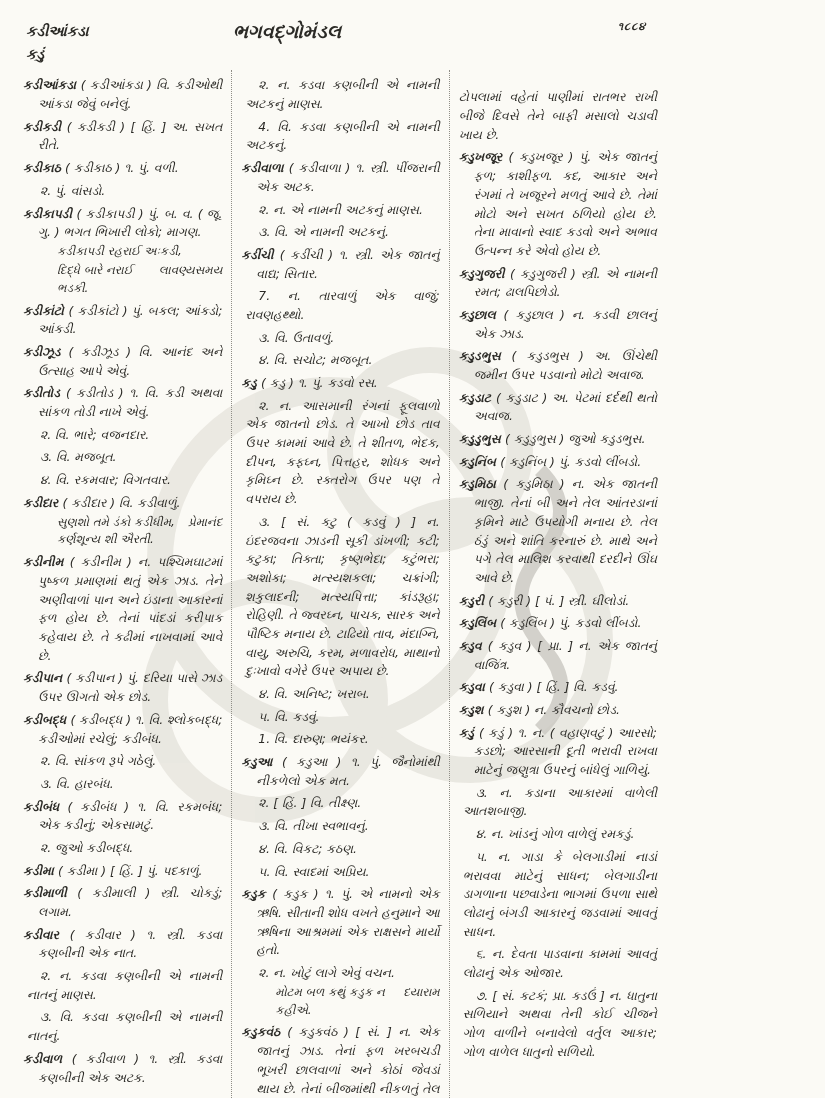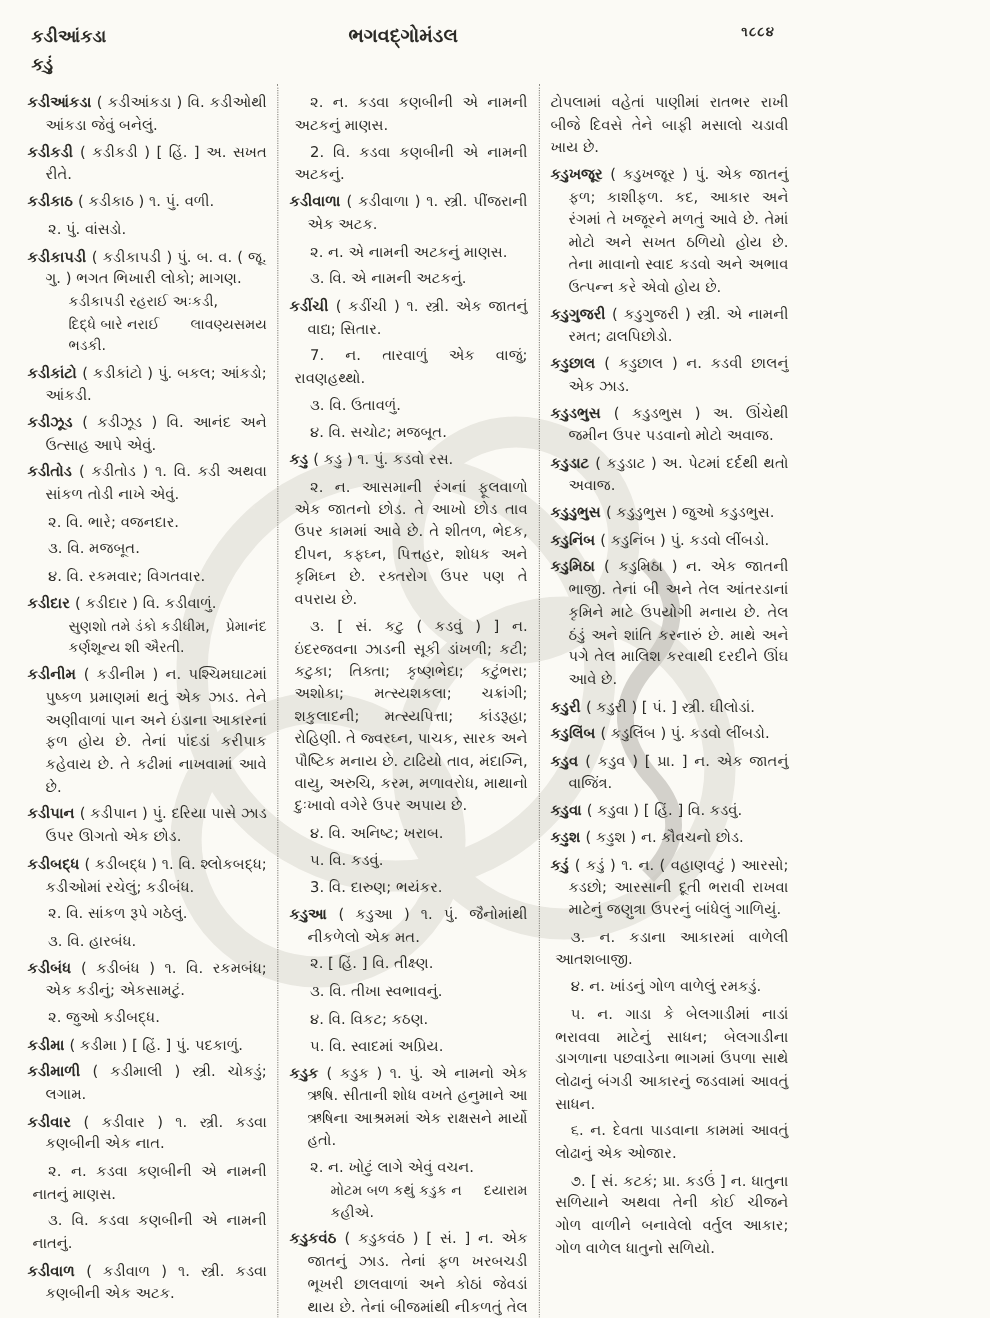--- a/index.html
+++ b/index.html
@@ -4,57 +4,57 @@
 <style>
   html,body{margin:0;padding:0;}
   body{
     width:825px;height:1098px;
     background:#fbfaf5;
     color:#2b2a26;
     font-family:"DejaVu Sans",sans-serif;
     position:relative;
     overflow:hidden;
   }
-  .page{position:relative;width:680px;height:1098px;z-index:1;}
+  .page{position:relative;width:680px;height:1098px;z-index:1;font-style:italic;}
   
   .watermark{
     position:absolute;left:0;top:0;width:825px;height:1098px;
     z-index:0;pointer-events:none;
   }
   .header{
     display:grid;
     grid-template-columns:1fr 1fr 1fr;
     align-items:start;
     padding:20px 34px 2px 26px;
     font-weight:bold;
     font-size:14.5px;
     position:relative;z-index:2;
   }
   .header .left{ text-align:left; line-height:1.6;}
-  .header .center{ text-align:center; font-size:16px;}
+  .header .center{ font-size:19px;}
   .header .right{ text-align:right; font-size:11px; letter-spacing:1px;}
   .columns{
     display:grid;
     grid-template-columns:1fr 1fr 1fr;
     padding:2px 14px 0 14px;
     position:relative;z-index:2;
   }
   .col{
     padding:2px 9px 8px 9px;
     font-size:12.3px;
     line-height:1.52;
     text-align:justify;
     height:1024px;
     overflow:hidden;
   }
   .col + .col{ border-left:1px dotted #908e87; }
   .block{ margin:0 0 1px 0; }
   .entry{ padding-left:15px; text-indent:-15px; margin-top:4px; }
   .sense{ padding-left:4px; text-indent:13px; margin-top:4px; }
-  .cont{ padding-left:0; text-indent:0; margin-top:4px; }
+  .cont{ padding-left:0; text-indent:0; margin-top:16px; }
   .verse{ padding-left:34px; text-indent:0; font-size:11.8px; margin-top:1px; text-align:left; }
   .headword{ font-weight:bold; }
   .attribution{ float:right; padding-left:8px; }
 </style>
 </head>
 <body>
 
 <svg class="watermark" viewBox="0 0 825 1098" xmlns="http://www.w3.org/2000/svg" aria-hidden="true">
   <g fill="none" stroke="#e7e5de" stroke-width="26" opacity="0.85">
     <circle cx="330" cy="560" r="170"></circle>
@@ -104,34 +104,34 @@
         <div class="block sense"><span>૨. જુઓ કડીબદ્ધ.</span></div>
         <div class="block entry"><b class="headword">કડીમા </b><span>( કડીમા ) [ હિં. ] પું. પદકાળું.</span></div>
         <div class="block entry"><b class="headword">કડીમાળી </b><span>( કડીમાલી ) સ્ત્રી. ચોકડું; લગામ.</span></div>
         <div class="block entry"><b class="headword">કડીવાર </b><span>( કડીવાર ) ૧. સ્ત્રી. કડવા કણબીની એક નાત.</span></div>
         <div class="block sense"><span>૨. ન. કડવા કણબીની એ નામની નાતનું માણસ.</span></div>
         <div class="block sense"><span>૩. વિ. કડવા કણબીની એ નામની નાતનું.</span></div>
         <div class="block entry"><b class="headword">કડીવાળ </b><span>( કડીવાળ ) ૧. સ્ત્રી. કડવા કણબીની એક અટક.</span></div>
       </div>
     <div class="col">
         <div class="block sense"><span>૨. ન. કડવા કણબીની એ નામની અટકનું માણસ.</span></div>
-        <div class="block sense"><span>2. વિ. કડવા કણબીની એ નામની અટકનું.</span></div>
+        <div class="block sense"><span>4. વિ. કડવા કણબીની એ નામની અટકનું.</span></div>
         <div class="block entry"><b class="headword">કડીવાળા </b><span>( કડીવાળા ) ૧. સ્ત્રી. પીંજરાની એક અટક.</span></div>
         <div class="block sense"><span>૨. ન. એ નામની અટકનું માણસ.</span></div>
         <div class="block sense"><span>૩. વિ. એ નામની અટકનું.</span></div>
         <div class="block entry"><b class="headword">કડીંચી </b><span>( કડીંચી ) ૧. સ્ત્રી. એક જાતનું વાદ્ય; સિતાર.</span></div>
         <div class="block sense"><span>7. ન. તારવાળું એક વાજું; રાવણહથ્થો.</span></div>
         <div class="block sense"><span>૩. વિ. ઉતાવળું.</span></div>
         <div class="block sense"><span>૪. વિ. સચોટ; મજબૂત.</span></div>
         <div class="block entry"><b class="headword">કડુ </b><span>( કડુ ) ૧. પું. કડવો રસ.</span></div>
         <div class="block sense"><span>૨. ન. આસમાની રંગનાં ફૂલવાળો એક જાતનો છોડ. તે આખો છોડ તાવ ઉપર કામમાં આવે છે. તે શીતળ, ભેદક, દીપન, કફઘ્ન, પિત્તહર, શોધક અને કૃમિઘ્ન છે. રક્તરોગ ઉપર પણ તે વપરાય છે.</span></div>
         <div class="block sense"><span>૩. [ સં. કટુ ( કડવું ) ] ન. ઇંદરજવના ઝાડની સૂકી ડાંખળી; કટી; કટુકા; તિક્તા; કૃષ્ણભેદા; કટુંભરા; અશોકા; મત્સ્યશકલા; ચક્રાંગી; શકુલાદની; મત્સ્યપિત્તા; કાંડરૂહા; રોહિણી. તે જ્વરઘ્ન, પાચક, સારક અને પૌષ્ટિક મનાય છે. ટાઢિયો તાવ, મંદાગ્નિ, વાયુ, અરુચિ, કરમ, મળાવરોધ, માથાનો દુઃખાવો વગેરે ઉપર અપાય છે.</span></div>
         <div class="block sense"><span>૪. વિ. અનિષ્ટ; ખરાબ.</span></div>
         <div class="block sense"><span>૫. વિ. કડવું.</span></div>
-        <div class="block sense"><span>3. વિ. દારુણ; ભયંકર.</span></div>
+        <div class="block sense"><span>1. વિ. દારુણ; ભયંકર.</span></div>
         <div class="block entry"><b class="headword">કડુઆ </b><span>( કડુઆ ) ૧. પું. જૈનોમાંથી નીકળેલો એક મત.</span></div>
         <div class="block sense"><span>૨. [ હિં. ] વિ. તીક્ષ્ણ.</span></div>
         <div class="block sense"><span>૩. વિ. તીખા સ્વભાવનું.</span></div>
         <div class="block sense"><span>૪. વિ. વિકટ; કઠણ.</span></div>
         <div class="block sense"><span>૫. વિ. સ્વાદમાં અપ્રિય.</span></div>
         <div class="block entry"><b class="headword">કડુક </b><span>( કડુક ) ૧. પું. એ નામનો એક ઋષિ. સીતાની શોધ વખતે હનુમાને આ ઋષિના આશ્રમમાં એક રાક્ષસને માર્યો હતો.</span></div>
         <div class="block sense"><span>૨. ન. ખોટું લાગે એવું વચન.</span></div>
         <div class="block verse"><span class="attribution">દયારામ</span><span>મોટમ બળ કથું કડુક ન કહીએ.</span></div>
         <div class="block entry"><b class="headword">કડુકવંઠ </b><span>( કડુકવંઠ ) [ સં. ] ન. એક જાતનું ઝાડ. તેનાં ફળ ખરબચડી ભૂખરી છાલવાળાં અને કોઠાં જેવડાં થાય છે. તેનાં બીજમાંથી નીકળતું તેલ દવાના કામમાં આવે છે.</span></div>
         <div class="block entry"><b class="headword">કડુકંદ </b><span>( કડુકંદ ) પું. એક જાતનો કંદ; કનખડી. રાનીપરજ લોકો તેના કટકા કરી</span></div>

